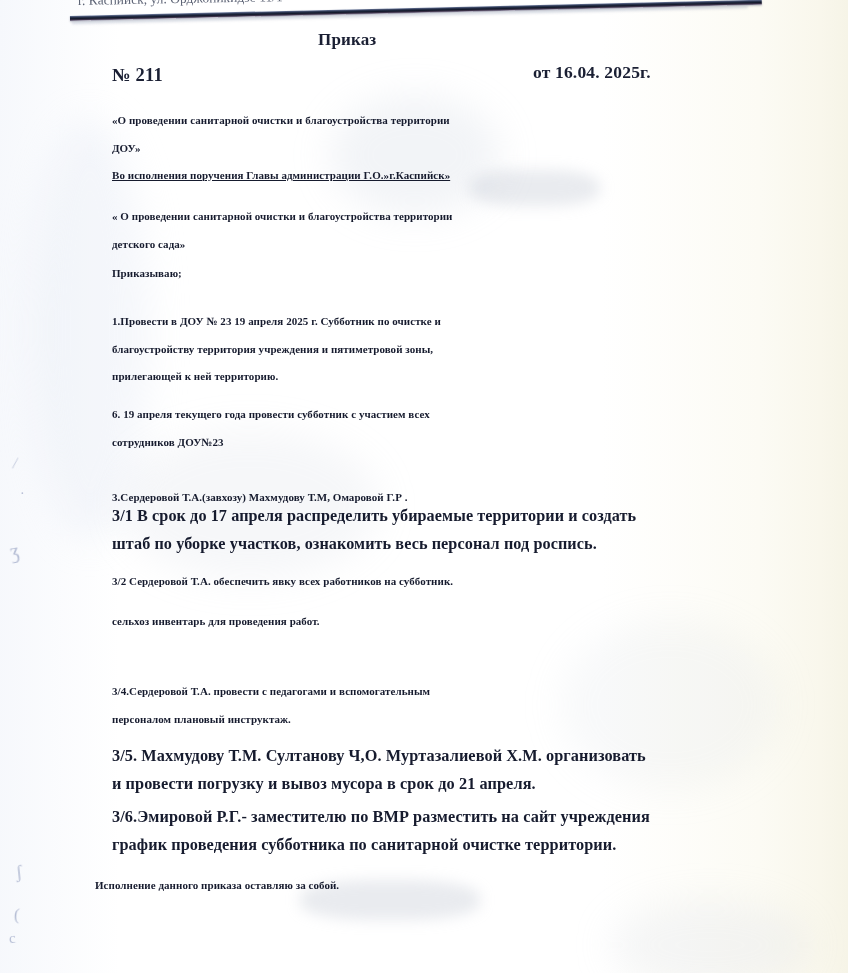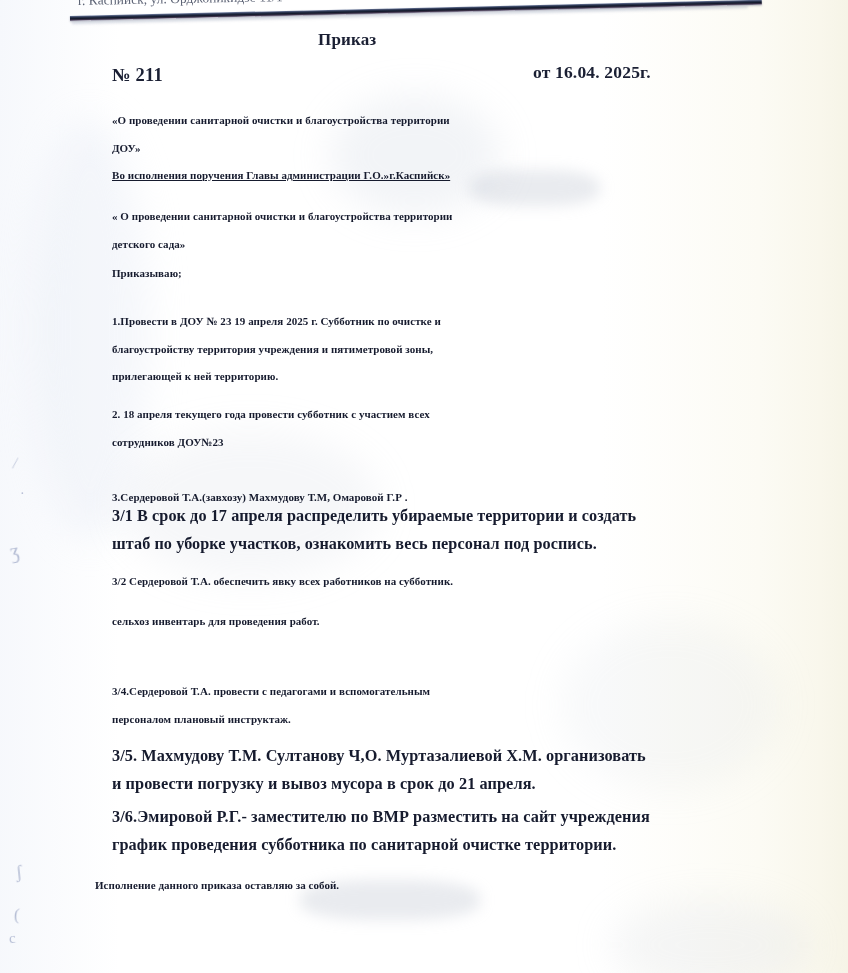--- a/index.html
+++ b/index.html
@@ -204,21 +204,21 @@
       <span class="pline">Приказываю;</span>
     </div>
 
     <div class="para" style="left:112px; top:308px;">
       <span class="pline">1.Провести в ДОУ № 23  19 апреля 2025 г. Субботник по очистке и</span>
       <span class="pline">благоустройству территория  учреждения и пятиметровой зоны,</span>
       <span class="pline">прилегающей к ней территорию.</span>
     </div>
 
     <div class="para" style="left:112px; top:401px;">
-      <span class="pline">2. 18 апреля текущего года провести субботник с участием всех</span>
+      <span class="pline">6. 19 апреля текущего года провести субботник с участием всех</span>
       <span class="pline">сотрудников ДОУ№23</span>
     </div>
 
     <div class="para" style="left:112px; top:484px;">
       <span class="pline">3.Сердеровой Т.А.(завхозу) Махмудову Т.М,  Омаровой Г.Р .</span>
     </div>
 
     <div class="para" style="left:112px; top:503px; font-size:16.2px;">
       <span class="pline">3/1 В срок  до 17 апреля  распределить  убираемые  территории и создать</span>
       <span class="pline">штаб по уборке участков, ознакомить весь персонал под роспись.</span>

